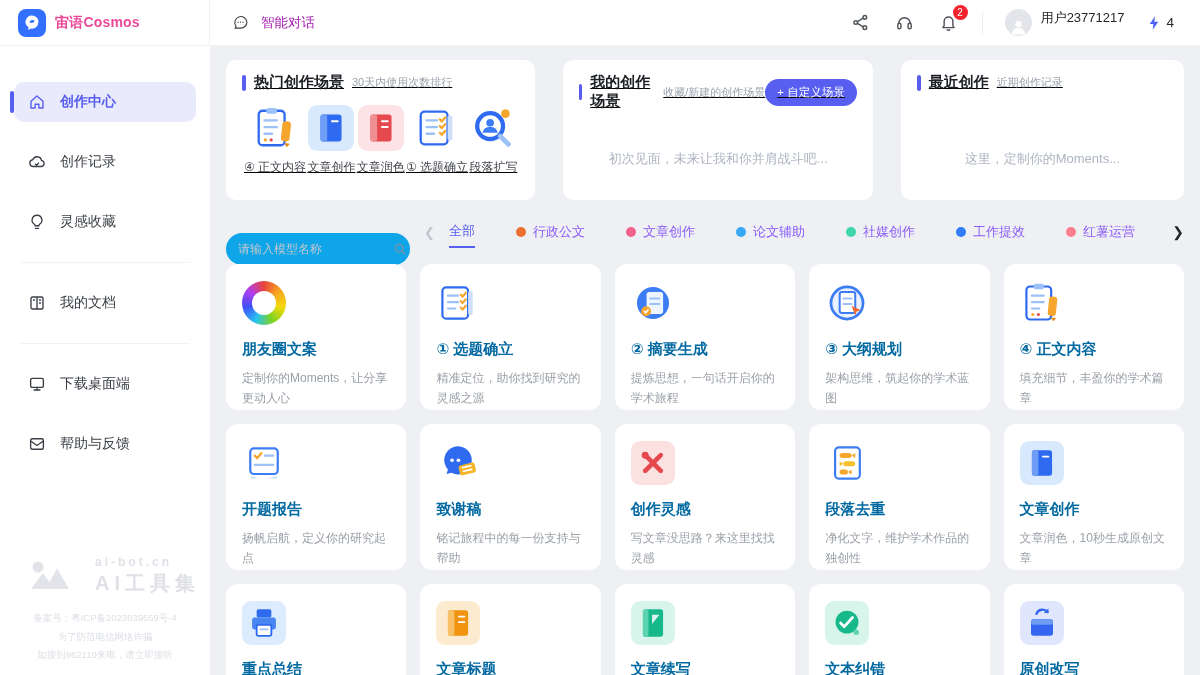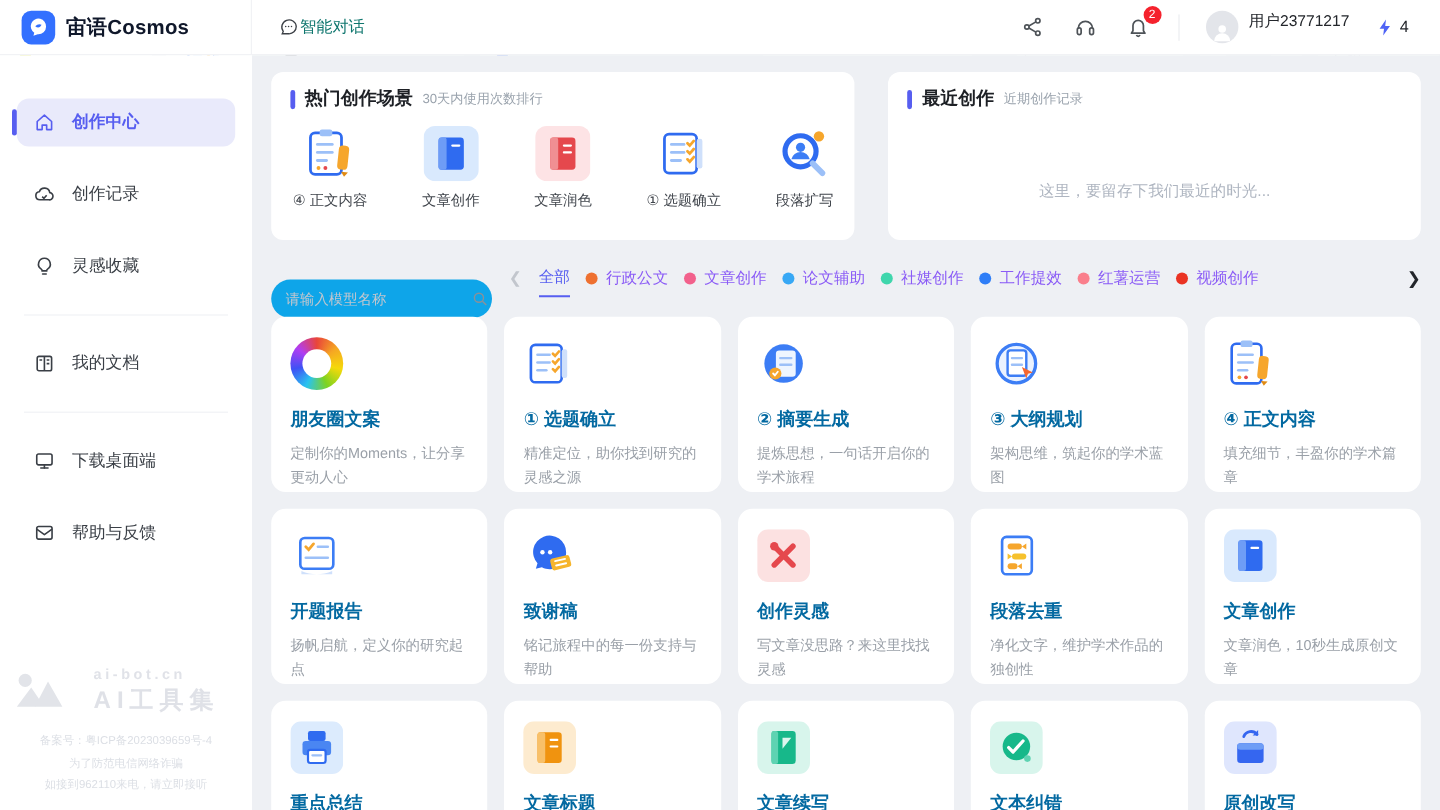--- a/index.html
+++ b/index.html
@@ -7,23 +7,23 @@
     font-family:"Liberation Sans","DejaVu Sans",sans-serif; }
 
   
   .topbar { position:fixed; top:0; left:0; width:1200px; height:46px; background:#fff;
     display:flex; align-items:center; z-index:10; border-bottom:1px solid #f1f2f5; }
   .brand { width:210px; height:100%; display:flex; align-items:center; padding-left:18px;
     border-right:1px solid #f1f2f5; }
   .logo-sq { width:28px; height:28px; border-radius:8px; background:#3370ff;
     display:flex; align-items:center; justify-content:center; }
   .logo-sq svg { width:18px; height:18px; }
-  .brand-name { font-size:17px; font-weight:700; color:#0f172a; margin-left:9px; letter-spacing:.2px; }
-  .chat-tab { display:flex; align-items:center; gap:1px; margin-left:22px; font-size:13.5px;
-    color:#0f766e; cursor:pointer; }
+  .brand-name { font-size:14px; font-weight:700; color:#ec4899; margin-left:9px; letter-spacing:.2px; }
+  .chat-tab { display:flex; align-items:center; gap:12px; margin-left:22px; font-size:13.5px;
+    color:#a21caf; cursor:pointer; }
   .chat-tab svg { width:17px; height:17px; }
   .top-actions { margin-left:auto; display:flex; align-items:center; gap:22px; padding-right:26px; }
   .icon-btn { width:22px; height:22px; position:relative; cursor:pointer; display:flex;
     align-items:center; justify-content:center; background:none; border:none; }
   .icon-btn svg { width:19px; height:19px; }
   .badge { position:absolute; top:-7px; right:-8px; min-width:15px; height:15px; background:#f5222d;
     border-radius:8px; color:#fff; font-size:10px; display:flex; align-items:center;
     justify-content:center; padding:0 3px; }
   .v-sep { width:1px; height:22px; background:#ecedf1; }
   .user-chip { display:flex; gap:9px; }
@@ -39,31 +39,31 @@
   .side-nav { padding:36px 14px 0; }
   .side-item { height:40px; display:flex; align-items:center; gap:14px; padding:0 14px;
     border-radius:10px; margin-bottom:20px; font-size:14px; color:#3a3f46; cursor:pointer;
     position:relative; }
   .side-item svg { width:18px; height:18px; flex:0 0 auto; }
   .side-item.active { background:#e9eafb; color:#575ef0; font-weight:700; }
   .side-item.active::before { content:""; position:absolute; left:-4px; top:9px; width:4px;
     height:22px; border-radius:3px; background:#575ef0; }
   .side-divider { height:1px; background:#f1f2f5; margin:0 6px 20px; }
   .side-foot { position:absolute; bottom:10px; left:0; right:0; padding:0 10px; }
-  .wm-row { display:flex; align-items:center; gap:22px; justify-content:flex-start; }
+  .wm-row { display:flex; align-items:center; gap:22px; justify-content:flex-end; }
   .wm-row svg { width:46px; height:40px; }
   .wm-texts { display:flex; flex-direction:column; }
   .wm-site { font-size:12px; font-weight:700; letter-spacing:3px; color:#e0e2e8; }
   .wm-title { font-size:20px; font-weight:700; letter-spacing:5px; color:#dfe1e7; margin-top:1px; }
   .filing { margin-top:12px; text-align:center; font-size:9.5px; line-height:1.95; color:#dcdfe5; }
 
   
   .content { position:fixed; top:46px; left:210px; width:990px; height:629px; background:#eef0f4;
     padding:14px 16px 0; overflow:hidden; }
-  .panels { display:flex; gap:28px; height:140px; }
+  .panels { display:flex; gap:28px; height:140px;text-decoration:underline; }
   .panel { background:#fff; border-radius:10px; flex:1.06 1 0; position:relative; padding:13px 16px; }
   .panel:last-child { flex:0.96 1 0; }
   .panel-head { display:flex; align-items:center; }
   .marker { width:4px; height:16px; border-radius:2px; background:#575ef0; margin-right:8px; }
   .panel-title { font-size:15px; font-weight:700; color:#1d2025; }
   .panel-sub { font-size:11px; color:#9aa3ad; margin-left:8px; white-space:nowrap; }
   .custom-btn { margin-left:auto; background:#575ef0; color:#fff; font-size:11.5px; border:none;
     border-radius:999px; padding:6px 12px; cursor:pointer; white-space:nowrap; }
   .hot-items { display:flex; justify-content:space-between; margin-top:13px; padding:0 2px; }
   .hot-item { display:flex; flex-direction:column; align-items:center; cursor:pointer; }
@@ -76,21 +76,21 @@
   
   .filter-row { display:flex; align-items:center; margin-top:16px; height:32px; gap:14px; }
   .search-box { width:184px; height:32px; background:#0ea5e9; border-radius:16px; display:flex;
     align-items:center; padding:0 12px; flex:0 0 auto;margin-top:34px; }
   .search-box input { border:none; outline:none; flex:1; font-size:12px; color:#333;
     font-family:inherit; background:transparent; }
   .search-box input::placeholder { color:#c1c6ce; }
   .search-box svg { width:14px; height:14px; flex:0 0 auto; }
   .chev { font-size:13px; color:#c2c6cd; cursor:pointer; user-select:none; }
   .chev.right { color:#23262b; font-weight:700; font-size:14px; }
-  .tabs { display:flex; align-items:center; gap:13px; flex:1; overflow:hidden; height:32px; }
+  .tabs { display:flex; align-items:center; gap:41px; flex:1; overflow:hidden; height:32px; }
   .tab { display:flex; align-items:center; gap:7px; font-size:13px; color:#8b5cf6;
     white-space:nowrap; cursor:pointer; height:32px; }
   .tab.active { color:#575ef0; box-shadow:inset 0 -2px 0 #575ef0; padding-bottom:2px; }
   .dot { width:10px; height:10px; border-radius:50%; flex:0 0 auto; }
 
   
   .grid { margin-top:16px; display:grid; grid-template-columns:repeat(5,1fr); gap:14px;
     grid-auto-rows:146px; }
   .card { background:#fff; border-radius:12px; padding:17px 16px 0; cursor:pointer; }
   .card-icon { width:44px; height:44px; }
@@ -312,24 +312,33 @@
                 <line x1="31.5" y1="32.5" x2="40" y2="41" stroke="#9cc0f8" stroke-width="5" stroke-linecap="round"></line>
                 <circle cx="37" cy="9" r="4.5" fill="#f6a62c"></circle>
               </svg></span>
             <span class="h-label">段落扩写</span>
           </div>
         </div>
     </div>
     <div class="panel">
       <div class="panel-head">
         <span class="marker"></span>
+        <span class="panel-title">我的创作场景</span>
+        <span class="panel-sub">收藏/新建的创作场景</span>
+        <button class="custom-btn">+ 自定义场景</button>
+      </div>
+      <div class="empty-text">初次见面，未来让我和你并肩战斗吧...</div>
+    </div>
+    <div class="panel">
+      <div class="panel-head">
+        <span class="marker"></span>
         <span class="panel-title">最近创作</span>
         <span class="panel-sub">近期创作记录</span>
       </div>
-      <div class="empty-text">这里，要留存下我们最近的时光...</div>
+      <div class="empty-text">这里，定制你的Moments...</div>
     </div>
   </div>
 
   <div class="filter-row">
     <div class="search-box">
       <input type="text" placeholder="请输入模型名称" style="">
       <svg viewBox="0 0 24 24" fill="none" stroke="#8b9098" stroke-width="2">
         <circle cx="10.5" cy="10.5" r="6.5"></circle>
           <line x1="15.5" y1="15.5" x2="21" y2="21"></line>
       </svg>

